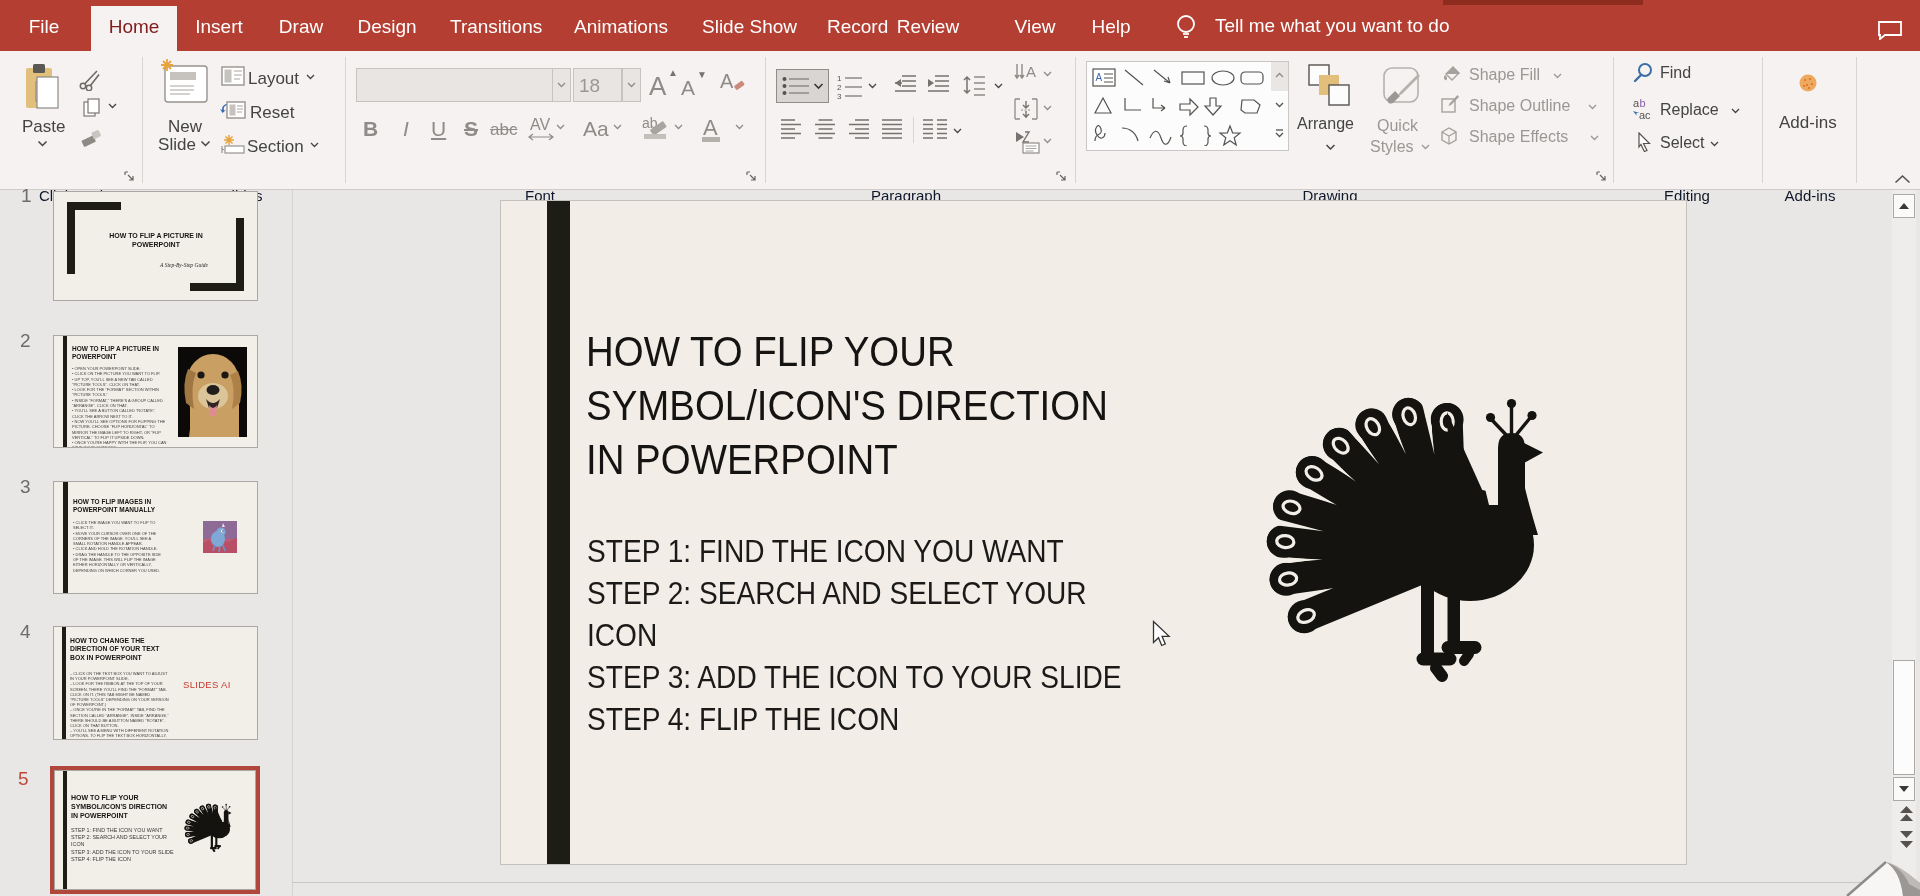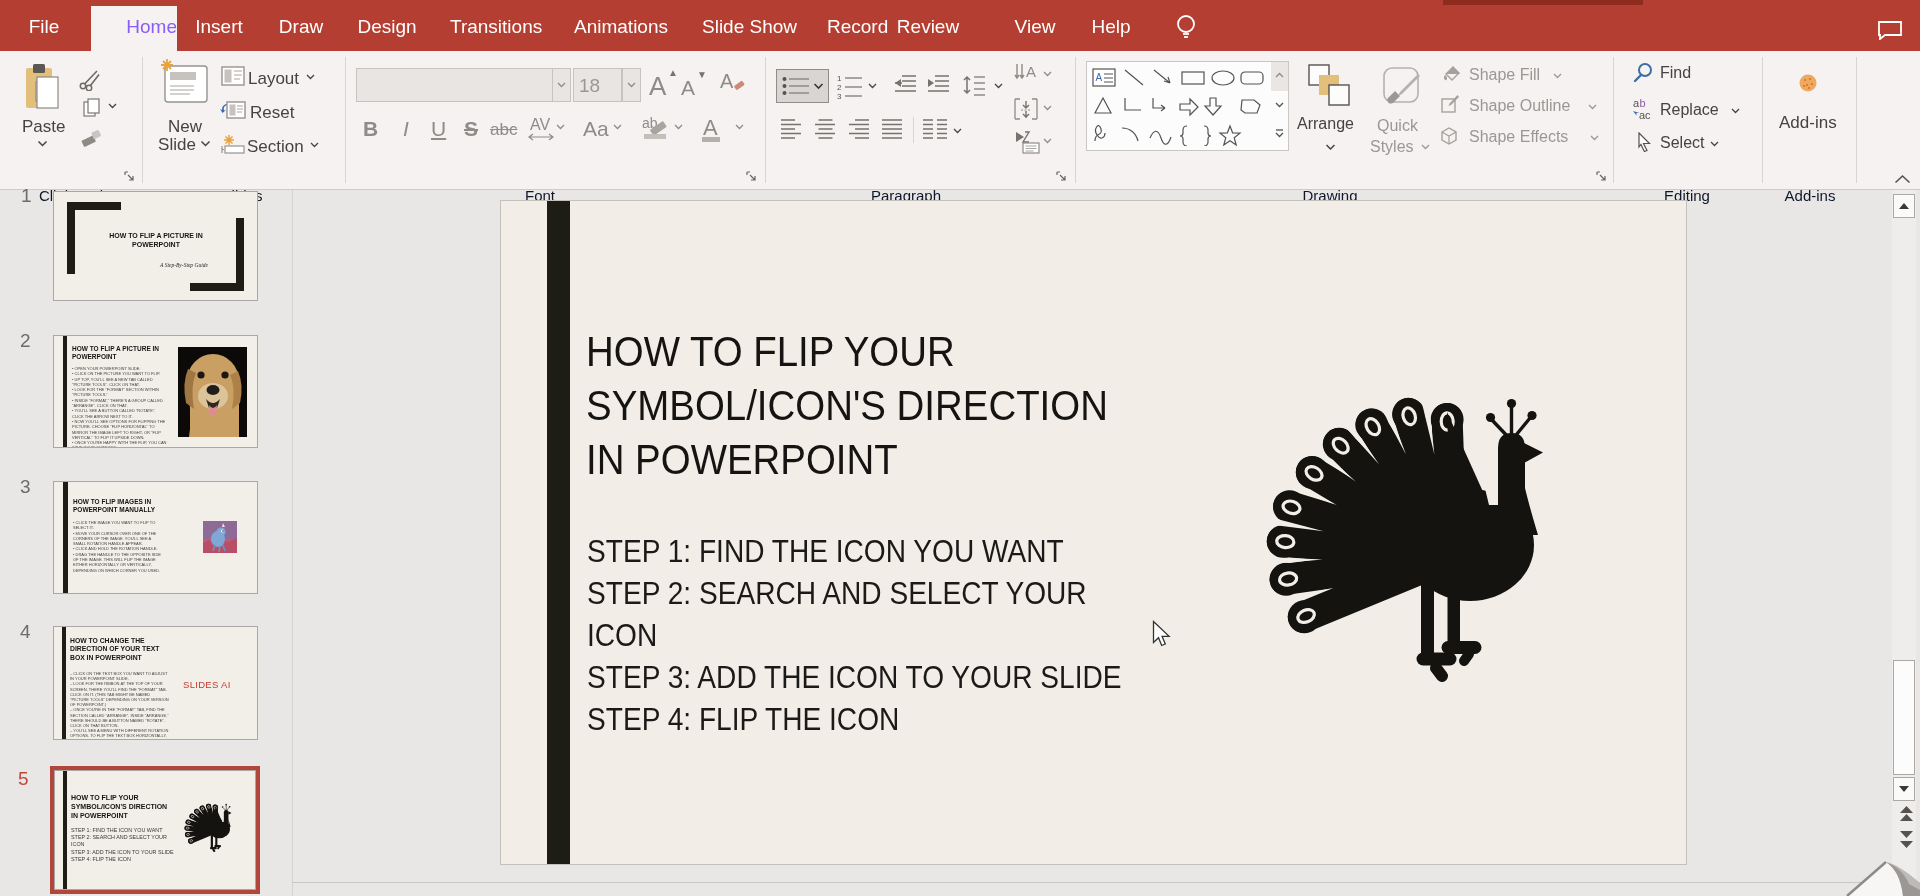--- a/index.html
+++ b/index.html
@@ -2,21 +2,21 @@
 <html><head><meta charset="utf-8">
 <style>
 *{margin:0;padding:0;box-sizing:border-box}
 html,body{width:1920px;height:896px;overflow:hidden;font-family:"Liberation Sans",sans-serif;background:#E9E7E6}
 .abs{position:absolute}
 #stage{position:relative;width:1920px;height:896px}
 
 #titlebar{position:absolute;left:0;top:0;width:1920px;height:51px;background:#B33E31}
 #darkart{position:absolute;left:1443px;top:0;width:200px;height:5px;background:#8E2B1F}
 .tab{position:absolute;top:6px;height:45px;line-height:42px;color:#fff;font-size:19px;text-align:center;white-space:nowrap}
-#hometab{position:absolute;left:91px;top:6px;width:86px;height:45px;background:#F5F2F1;color:#8b5cf6;font-size:19px;text-align:right;line-height:42px}
+#hometab{position:absolute;left:91px;top:6px;width:86px;height:45px;background:#F5F2F1;color:#7f1d1d;font-size:19px;text-align:center;line-height:42px}
 #tellme{position:absolute;left:1215px;top:0px;height:51px;line-height:51px;color:#fff;font-size:19px}
 
 #ribbon{position:absolute;left:0;top:51px;width:1920px;height:139px;background:#F5F2F1;border-bottom:1px solid #CFCBC9}
 .sep{position:absolute;top:6px;width:1px;height:126px;background:#D8D4D2}
 .glabel{position:absolute;top:136px;font-size:15px;color:#0f172a;text-align:center;white-space:nowrap;transform:translateX(-50%)}
 .btxt{position:absolute;font-size:17px;color:#444;white-space:nowrap}
 .gtxt{position:absolute;font-size:15px;color:#9B9795;white-space:nowrap}
 
 #work{position:absolute;left:0;top:190px;width:1920px;height:706px;background:#E9E7E6}
 #panelline{position:absolute;left:292px;top:190px;width:1px;height:706px;background:#D5D2D0}
@@ -54,20 +54,21 @@
   <div class="tab" style="left:702px;width:92px">Slide Show</div>
   <div class="tab" style="left:827px;width:60px">Record</div>
   <div class="tab" style="left:896px;width:64px">Review</div>
   <div class="tab" style="left:1013px;width:44px">View</div>
   <div class="tab" style="left:1089px;width:44px">Help</div>
   <svg class="abs" style="left:1174px;top:14px" width="24" height="26" viewBox="0 0 24 26">
         <circle cx="12" cy="10" r="8" fill="none" stroke="#fff" stroke-width="1.8"></circle>
         <line x1="9" y1="20" x2="15" y2="20" stroke="#fff" stroke-width="1.8"></line>
         <line x1="10" y1="23" x2="14" y2="23" stroke="#fff" stroke-width="1.8"></line>
       </svg>
+  <div id="tellme">Tell me what you want to do</div>
   <svg class="abs" style="left:1877px;top:20px" width="26" height="20" viewBox="0 0 26 20">
         <path d="M2 2h22v13H8l-5 4v-4H2z" fill="none" stroke="#fff" stroke-width="1.8"></path>
       </svg>
 </div>
 <div id="ribbon">
 <div class="sep" style="left:142px"></div>
       <div class="sep" style="left:345px"></div>
       <div class="sep" style="left:765px"></div>
       <div class="sep" style="left:1075px"></div>
       <div class="sep" style="left:1613px"></div>

